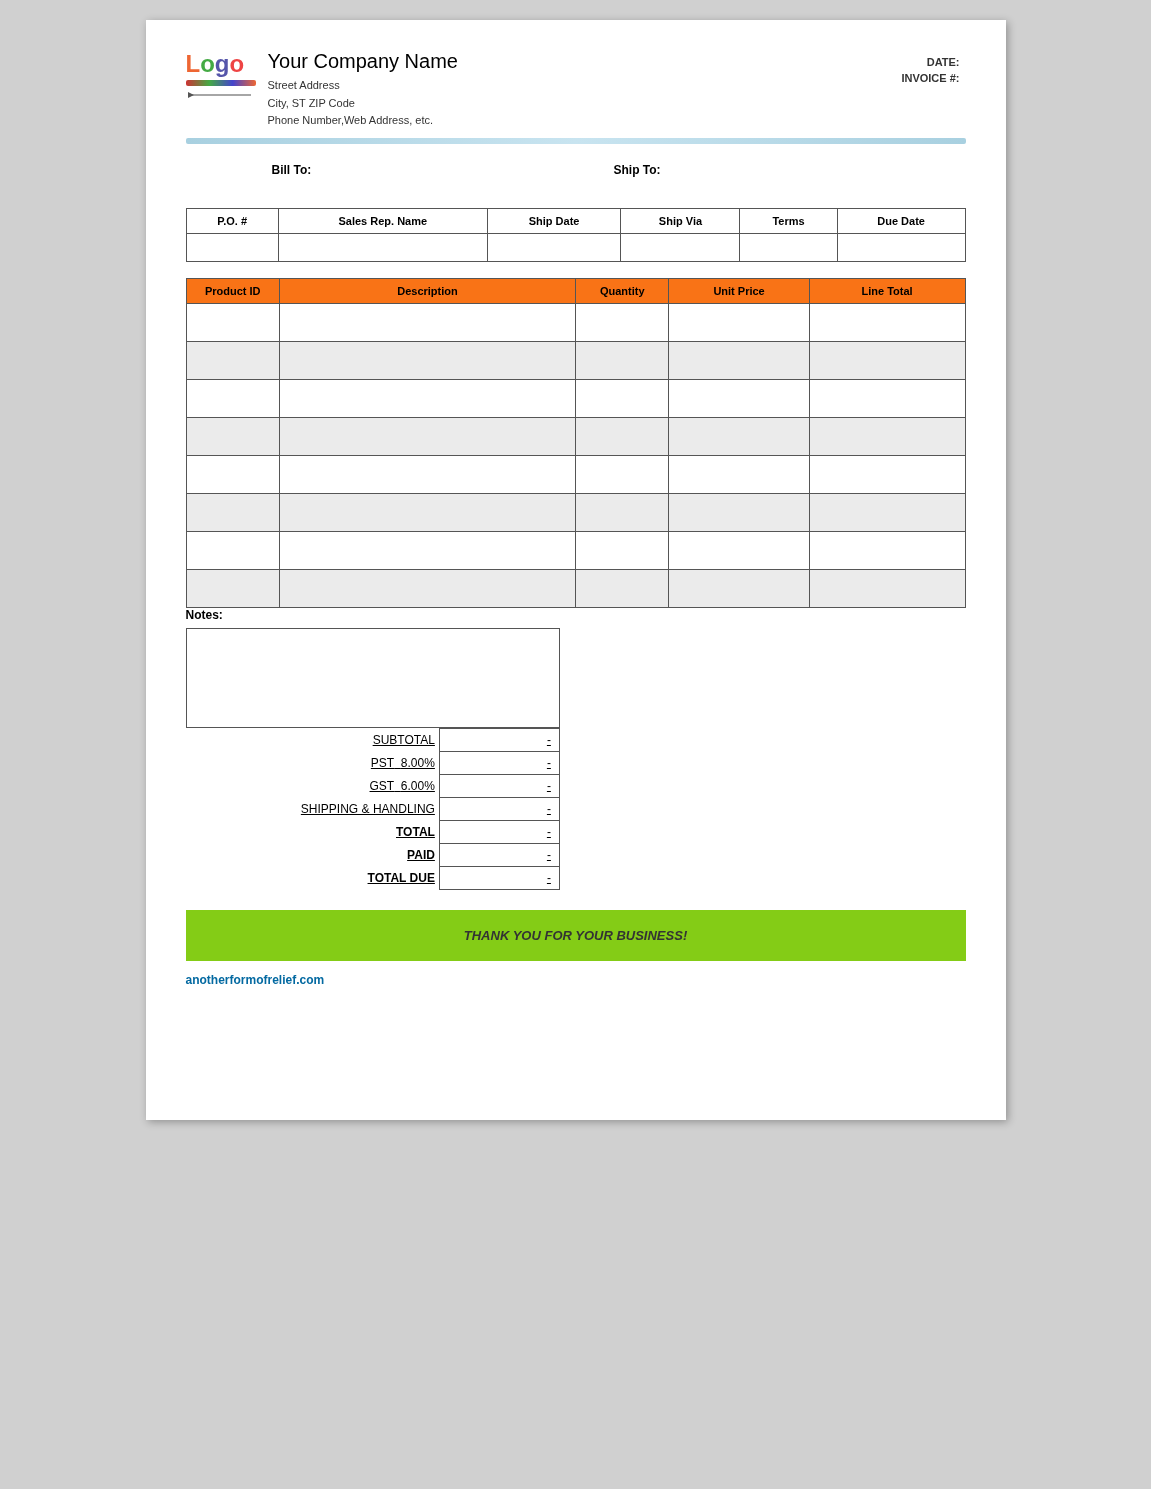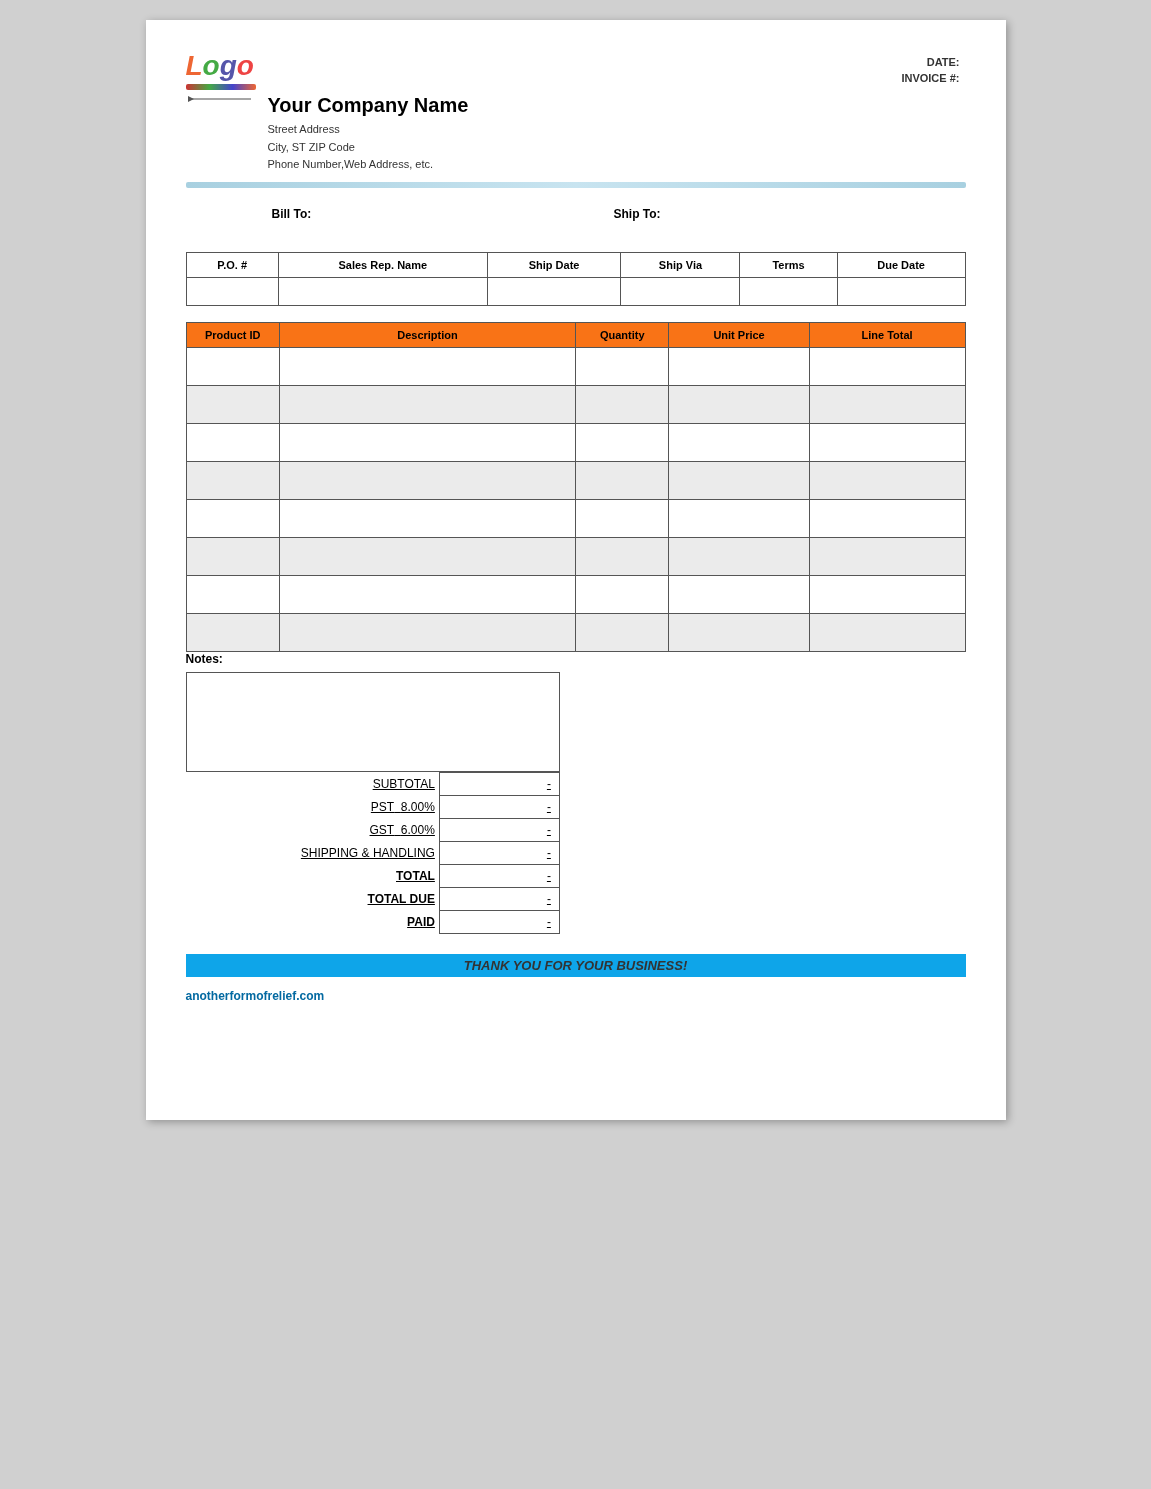--- a/index.html
+++ b/index.html
@@ -33,43 +33,41 @@
       gap: 12px;
     }
     .logo-box {
       width: 70px;
       height: 60px;
       position: relative;
       flex-shrink: 0;
     }
     
     .logo-text {
-      font-size: 28px;
-      font-weight: bold;
-      font-style: italic;
+      font-size: 24px;
+      font-weight: bold;
     }
     .logo-text .l { color: #e63; }
     .logo-text .o1 { color: #4a4; }
     .logo-text .g { color: #55a; }
     .logo-text .o2 { color: #e44; }
     .logo-underline {
       width: 70px;
       height: 6px;
       background: linear-gradient(to right, #c33, #4a4, #44c, #e63);
       border-radius: 2px;
       margin-top: 2px;
     }
     .company-info {
       padding-top: 0px;
     }
     .company-name {
       font-size: 20px;
-      font-weight: bold;
+      font-weight: normal;
       color: #000;
-      margin-top: 44px;
     }
     .company-details {
       font-size: 11px;
       color: #333;
       line-height: 1.6;
       margin-top: 4px;
     }
     .invoice-title {
       font-size: 38px;
       font-weight: bold;
@@ -197,23 +195,23 @@
       text-align: right;
       width: 120px;
       padding-right: 8px;
       background: #fff;
     }
     .totals-table .bold-label td:first-child {
       font-weight: bold;
     }
     
     .thank-you {
-      background: #0ea5e9;
+      background: #84cc16;
       text-align: center;
-      padding: 4px;
+      padding: 18px;
       margin-top: 20px;
       font-style: italic;
       font-size: 13px;
       font-weight: bold;
       color: #333;
     }
     .watermark-url {
       font-size: 12px;
       color: #0369a1;
       margin-top: 12px;
@@ -402,25 +400,25 @@
           </tr>
           <tr>
             <td>SHIPPING &amp; HANDLING</td>
             <td>-</td>
           </tr>
           <tr class="bold-label">
             <td style="font-weight:bold">TOTAL</td>
             <td>-</td>
           </tr>
           <tr class="bold-label">
+            <td style="font-weight:bold">PAID</td>
+            <td>-</td>
+          </tr>
+          <tr class="bold-label">
             <td style="font-weight:bold">TOTAL DUE</td>
-            <td>-</td>
-          </tr>
-          <tr class="bold-label">
-            <td style="font-weight:bold">PAID</td>
             <td>-</td>
           </tr>
         </tbody>
       </table>
     </div>
   </div>
 
   <div class="thank-you">
     <span>THANK YOU FOR YOUR BUSINESS!</span>
   </div>

